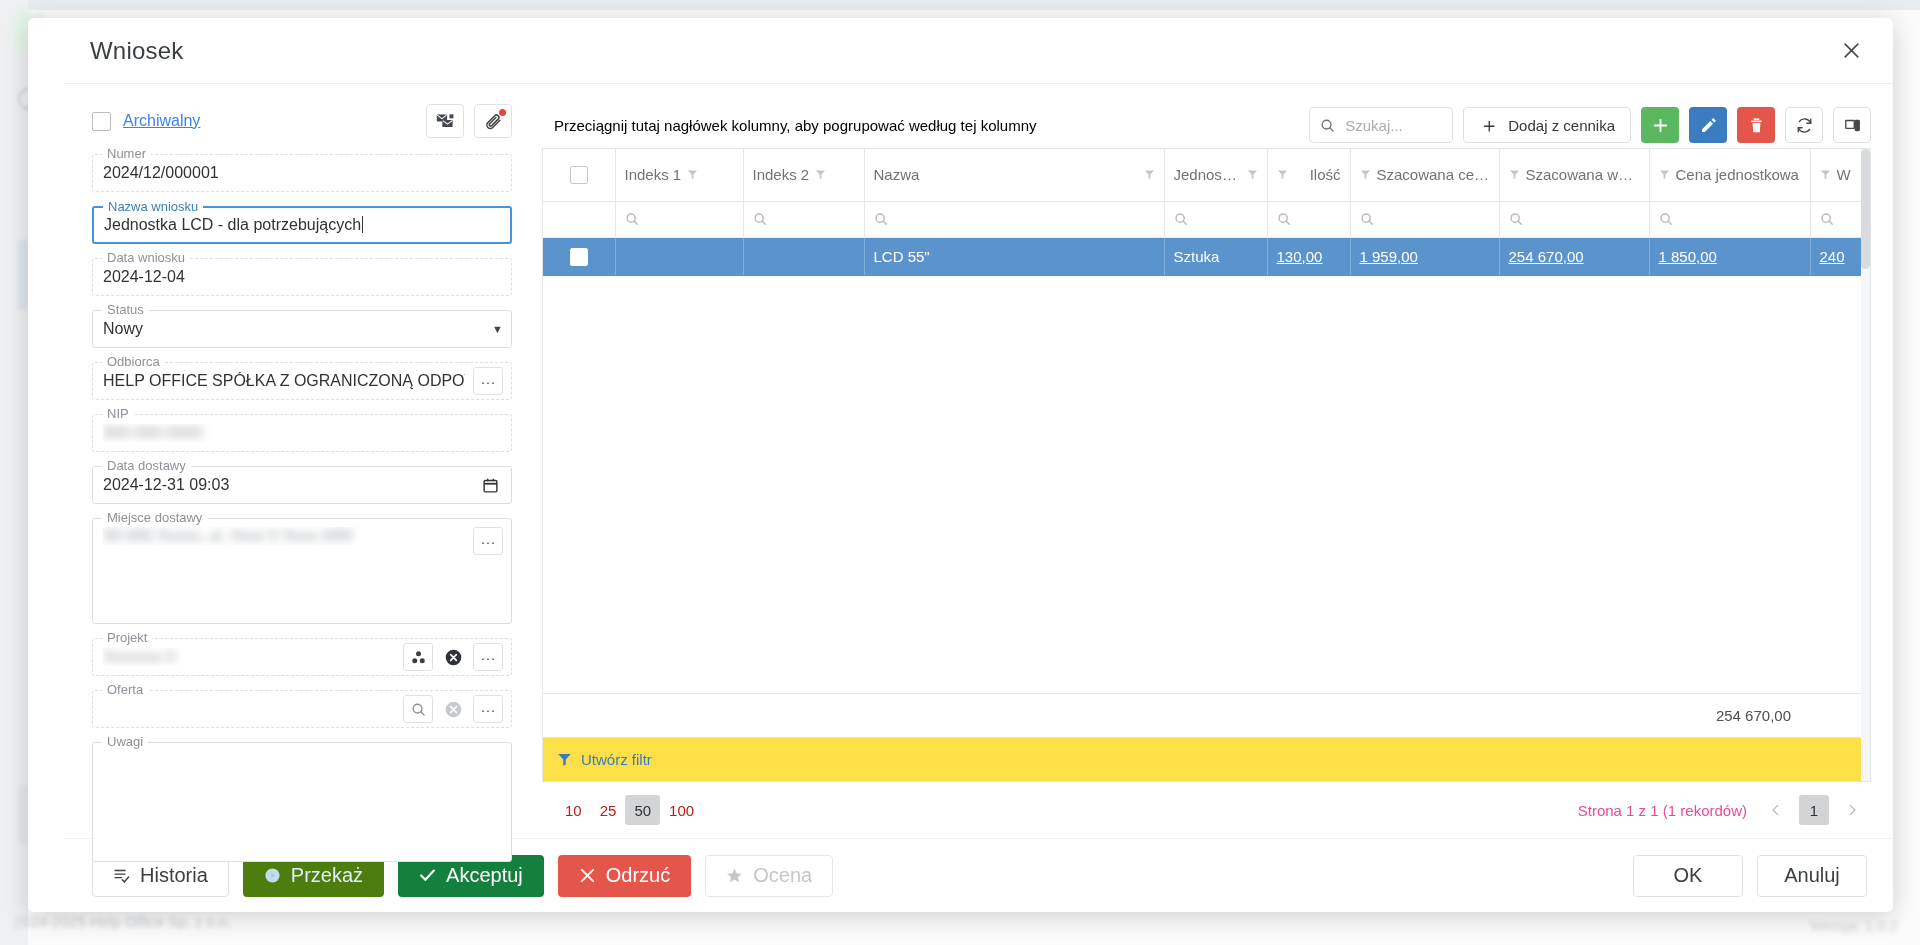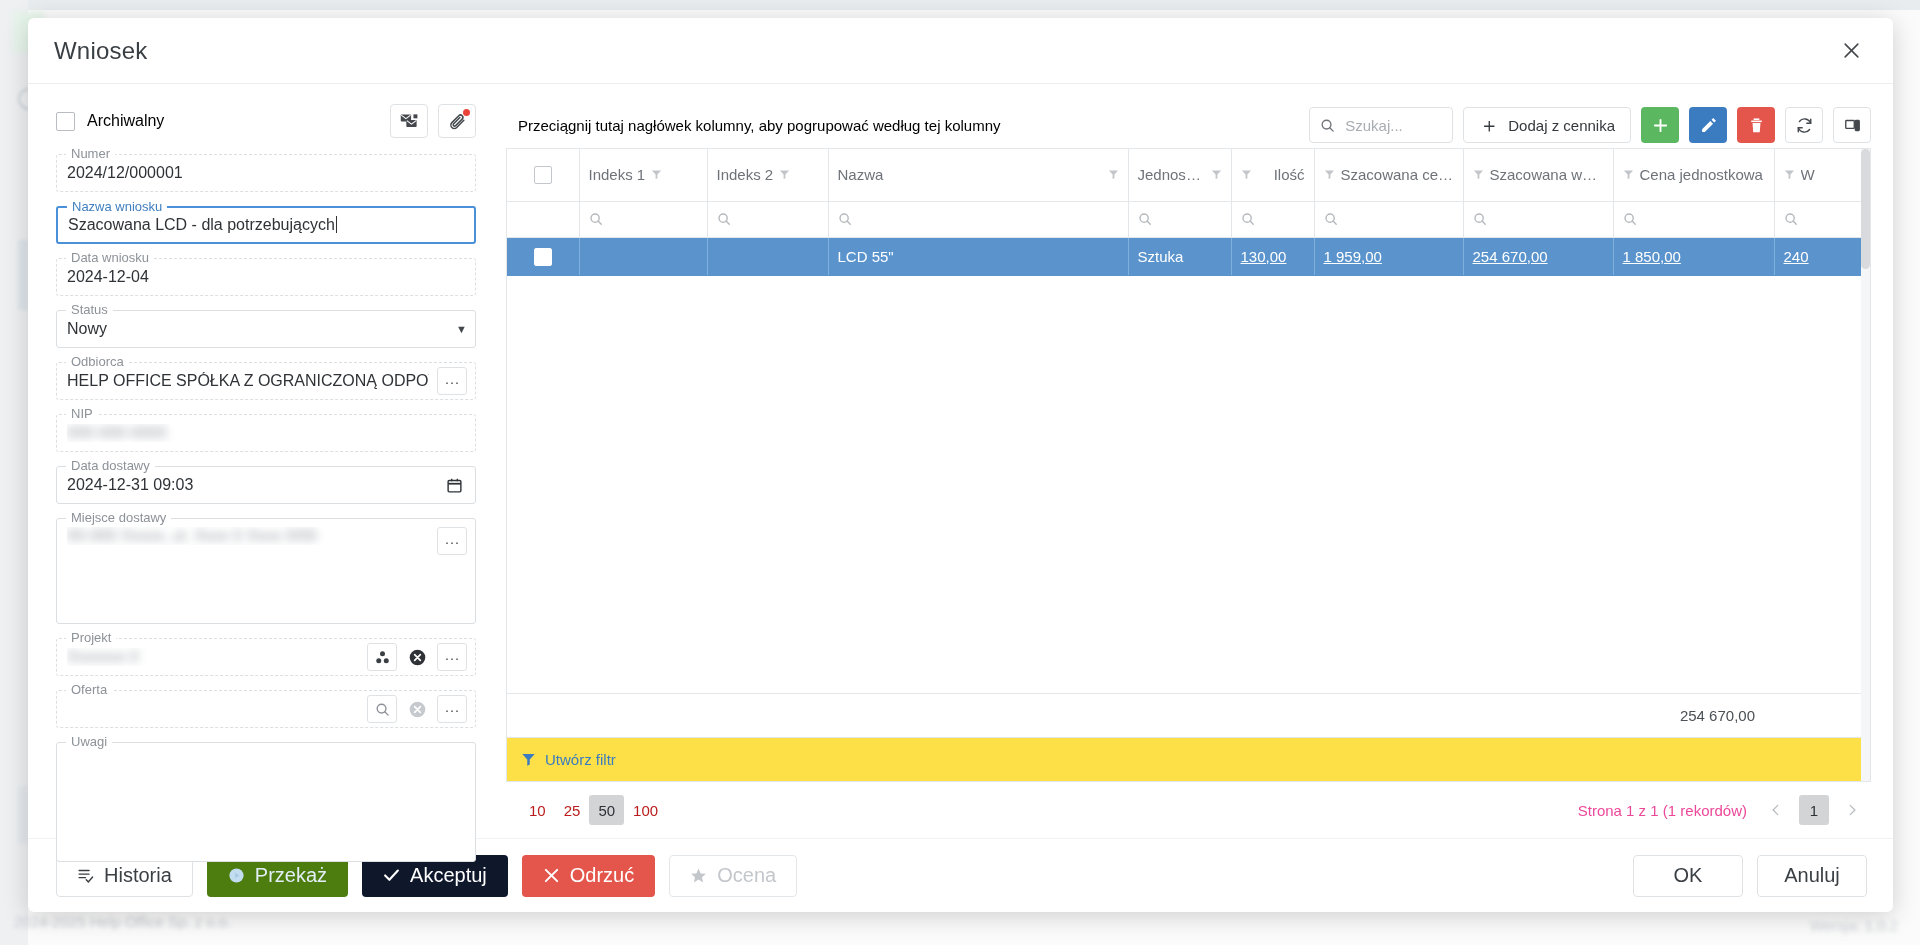--- a/index.html
+++ b/index.html
@@ -50,21 +50,21 @@
     background: #e9ecef;
   }
 
   
   .modal {
     position: absolute; left: 28px; top: 18px;
     width: 1865px; height: 894px;
     background: #fff;
     border-radius: 6px;
     box-shadow: 0 4px 26px rgba(0,0,0,.18);
-    display: flex; flex-direction: column;
+    display: flex; flex-direction: column; padding-left: 36px;
   }
   .modal-header {
     height: 66px; flex: 0 0 66px;
     display: flex; align-items: center;
     padding: 0 26px 0 26px;
     border-bottom: 1px solid #eceff1;
   }
   .modal-title {
     font-size: 24px; color: #3a3f44; font-weight: 400; letter-spacing: .2px;
   }
@@ -83,21 +83,21 @@
   
   .form-col {
     width: 470px; flex: 0 0 470px;
     padding: 18px 22px 0 28px;
   }
   .chk-row { display: flex; align-items: center; height: 38px; }
   .chk-box {
     width: 19px; height: 19px; border: 1px solid #b9bdc2; border-radius: 2px;
     background: #fff; cursor: pointer;
   }
-  .chk-label { margin-left: 12px; font-size: 16px; color: #000000; }
+  .chk-label { margin-left: 12px; font-size: 16px; color: #3b82f6; text-decoration: underline; }
   .hdr-btns { margin-left: auto; display: flex; gap: 10px; }
   .icon-btn {
     width: 38px; height: 34px; border: 1px solid #dfe2e5; border-radius: 4px;
     background: #fff; display: flex; align-items: center; justify-content: center;
     cursor: pointer; position: relative;
   }
   .icon-btn svg { width: 19px; height: 19px; }
   .dot-badge {
     position: absolute; right: 5px; top: 4px;
     width: 7px; height: 7px; border-radius: 50%; background: #e8443a;
@@ -291,21 +291,21 @@
   }
   .fbtn {
     height: 42px; border-radius: 4px; display: flex; align-items: center;
     justify-content: center; gap: 10px; padding: 0 20px;
     font-size: 20px; cursor: pointer; border: 1px solid transparent;
     white-space: nowrap;
   }
   .fbtn svg { width: 17px; height: 17px; }
   .fbtn.white { background: #fff; border-color: #dfe2e5; color: #3a3f44; }
   .fbtn.blue-dis { background: #4d7c0f; color: #e3eef8; cursor: default; }
-  .fbtn.green { background: #0f172a; color: #fff; }
+  .fbtn.green { background: #15803d; color: #fff; }
   .fbtn.red { background: #e4564c; color: #fff; }
   .fbtn.grey-dis { background: #fff; border-color: #e4e7ea; color: #c3c7cb; cursor: default; }
   .footer-left { display: flex; gap: 14px; }
   .footer-right { margin-left: auto; display: flex; gap: 14px; }
   .fbtn.wide { min-width: 110px; }
 </style>
 </head>
 <body>
 
 <div id="root">
@@ -359,21 +359,21 @@
           </div>
         </div>
 
         <div class="fld dashed">
           <span class="fld-legend">Numer</span>
           <span class="fld-val">2024/12/000001</span>
         </div>
 
         <div class="fld focused">
           <span class="fld-legend">Nazwa wniosku</span>
-          <span class="fld-val"><span>Szacowana LCD - dla potrzebujących</span><i class="caret"></i></span>
+          <span class="fld-val"><span>Jednostka LCD - dla potrzebujących</span><i class="caret"></i></span>
         </div>
 
         <div class="fld dashed">
           <span class="fld-legend">Data wniosku</span>
           <span class="fld-val">2024-12-04</span>
         </div>
 
         <div class="fld">
           <span class="fld-legend">Status</span>
           <span class="fld-val">Nowy</span>

